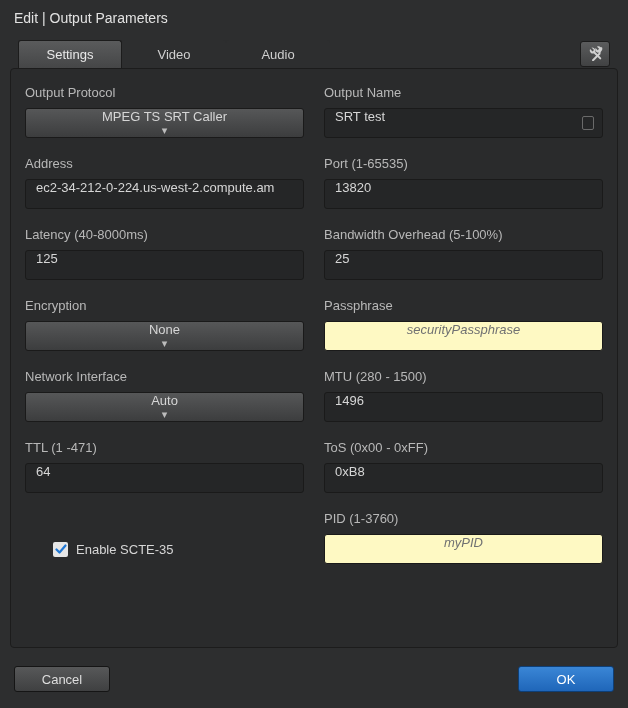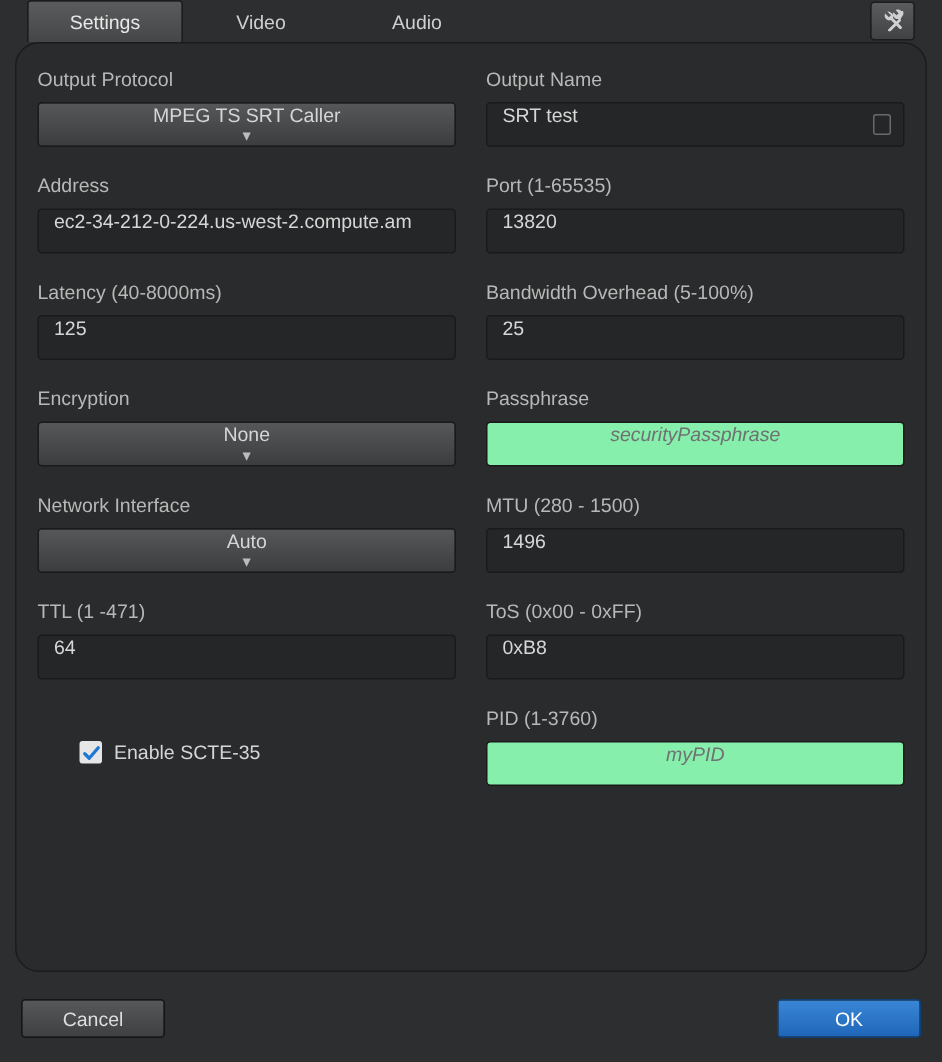--- a/index.html
+++ b/index.html
@@ -61,21 +61,21 @@
     border: 1px solid #1c1c1c;
     border-radius: 3px;
     display: flex;
     align-items: center;
     justify-content: center;
     cursor: pointer;
   }
   .form-panel {
     margin: 0 10px;
     border: 1px solid #1c1c1c;
-    border-radius: 16px;
+    border-radius: 4px;
     background: #2a2b2c;
     padding: 16px 14px 22px 14px;
     flex: 1;
   }
   .grid {
     display: grid;
     grid-template-columns: 1fr 1fr;
     column-gap: 20px;
     row-gap: 0;
   }
@@ -119,37 +119,38 @@
     outline: none;
     color: #d6d6d6;
     font-size: 13px;
     width: 100%;
   }
   .input input::placeholder {
     color: #6e6f70;
     font-style: italic;
   }
   .disabled-input {
-    background: #86efac;
+    background: #fef9c3;
     color: #707172;
     font-style: italic;
     text-align: center;
   }
   .input .name-end-icon {
     position: absolute;
     right: 8px;
     top: 50%;
     transform: translateY(-50%);
     width: 12px;
     height: 14px;
     border: 1px solid #6a6a6a;
     border-radius: 2px;
   }
   .checkbox-row {
     display: flex;
+    align-items: center;
     height: 30px;
     margin-top: 14px;
     padding-left: 28px;
   }
   .checkbox {
     width: 15px;
     height: 15px;
     border-radius: 2px;
     background: #e6e6e6;
     margin-right: 8px;
@@ -190,20 +191,21 @@
     color: #ffffff;
     border: 1px solid #0e3f77;
   }
   .button-spacer { flex:1; }
 </style>
 </head>
 <body>
 
 <div class="window">
 
+  <div class="title-bar">Edit | Output Parameters</div>
 
   <div class="tabs-row">
     <div class="tab active">Settings</div>
     <div class="tab">Video</div>
     <div class="tab">Audio</div>
     <div class="tabs-spacer"></div>
     <div class="tool-btn">
       <span>
         <svg width="16" height="16" viewBox="0 0 16 16">
           <path fill="#d0d0d0" d="M13.7 2.3c-1-1-2.5-1.2-3.7-.6l2.1 2.1-1.4 1.4L8.6 3.1c-.6 1.2-.4 2.7.6 3.7.8.8 2 1.1 3 .8l-6.9 6.9c-.4.4-.4 1 0 1.4.4.4 1 .4 1.4 0l6.9-6.9c-.3-1 0-2.2.8-3 1-1 1.2-2.5.6-3.7l-1.3 0z" transform="translate(0 0) scale(1)"></path>

